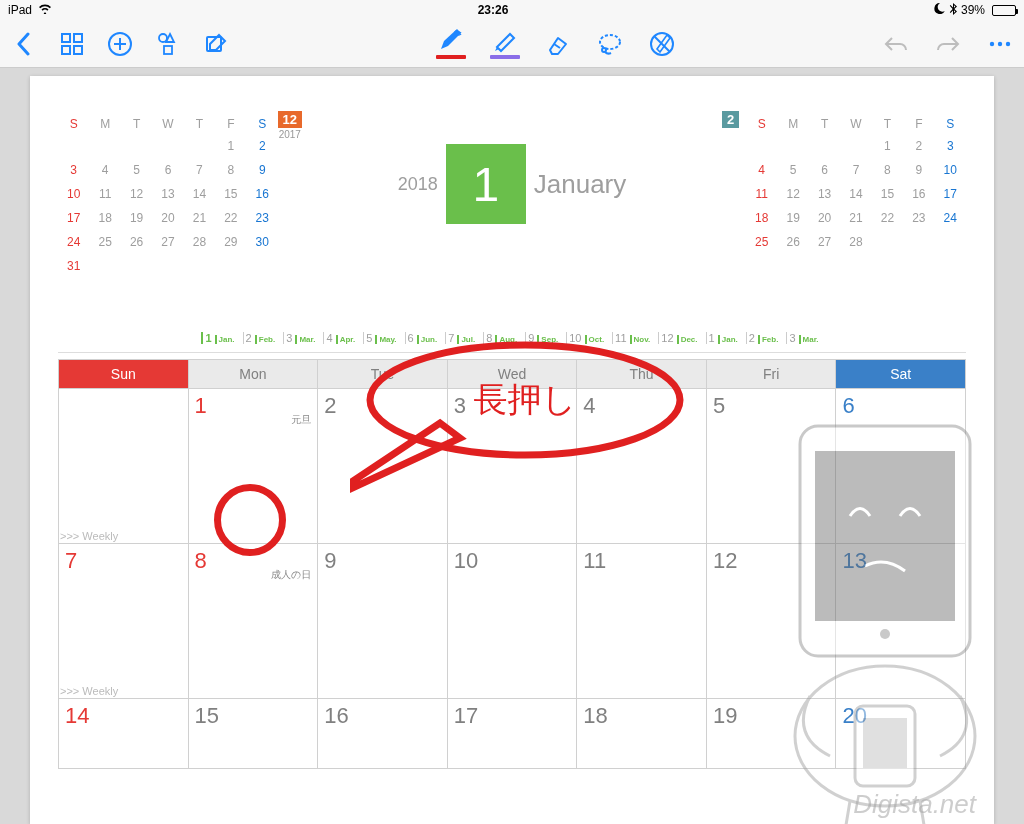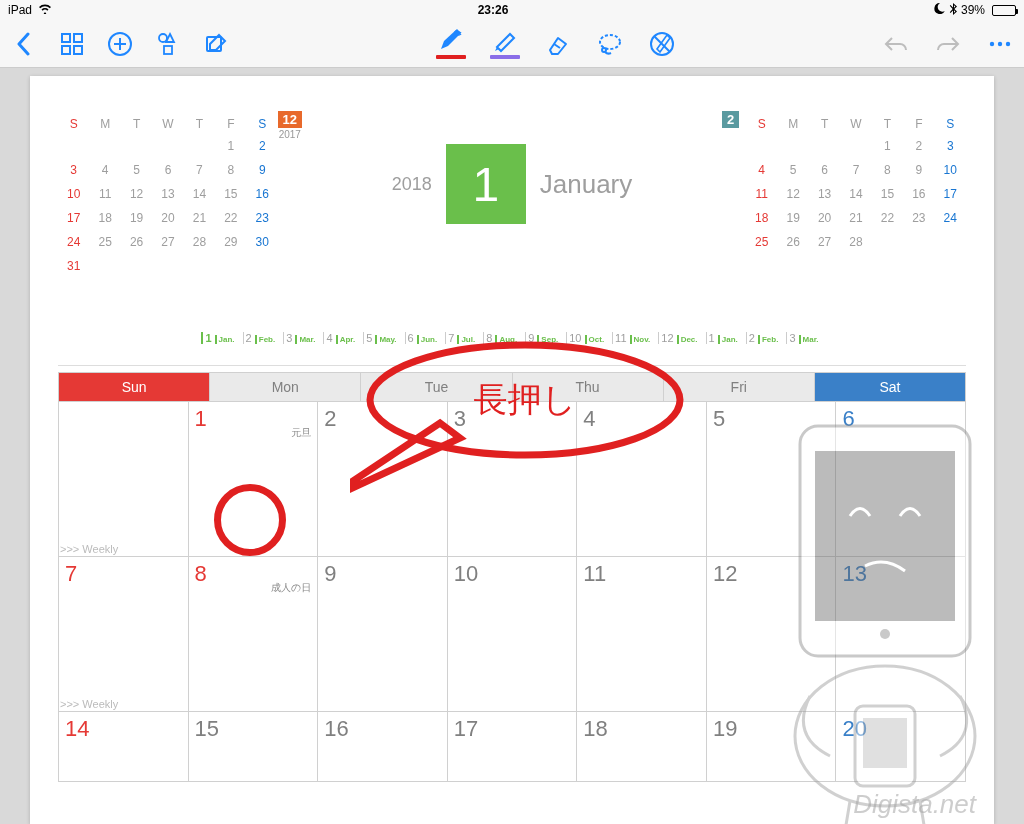--- a/index.html
+++ b/index.html
@@ -41,27 +41,27 @@
 .mini-badge.orange { background: #e8692b; }
 .mini-badge.teal { background: #5a9aa0; }
 .mini-year { font-size: 10px; color: #999; text-align: center; display: block; margin-top: 1px; }
 .mini-head-left { position: relative; }
 .mini-head-left .badge-wrap { position: absolute; right: -24px; top: -3px; text-align: center; }
 .mini-head-right { position: relative; }
 .mini-head-right .badge-wrap { position: absolute; left: -24px; top: -3px; }
 
 
 .big-month { flex: 1; display: flex; flex-direction: column; align-items: center; justify-content: center; margin-top: 30px; }
-.big-month-row { display: flex; align-items: center; gap: 14px; }
+.big-month-row { display: flex; align-items: center; gap: 8px; }
 .big-year { color: #9e9e9e; font-size: 18px; }
 .big-num { width: 80px; height: 80px; background: #6abf4b; color: #fff; font-size: 48px; display: flex; align-items: center; justify-content: center; font-weight: 300; }
 .big-name { color: #9e9e9e; font-size: 26px; }
 
 
-.month-strip { margin-top: 18px; font-size: 11px; color: #9e9e9e; display: flex; justify-content: center; gap: 4px; border-bottom: 1px solid #ddd; padding-bottom: 21px; }
+.month-strip { margin-top: 18px; font-size: 11px; color: #9e9e9e; display: flex; justify-content: center; gap: 4px; border-bottom: 1px solid #ddd; padding-bottom: 8px; }
 .month-strip span { padding: 0 2px; border-left: 1px solid #ccc; }
 .month-strip span:first-child { border-left: 2px solid #6abf4b; color: #6abf4b; font-weight: 600; }
 .month-strip .mlabel { font-size: 8px; }
 
 
 .cal-grid { margin-top: 6px; }
 .cal-head { display: flex; }
 .cal-head div { flex: 1; text-align: center; padding: 6px 0; background: #eaeaea; color: #808080; font-size: 14px; border: 1px solid #d0d0d0; border-left: none; }
 .cal-head div:first-child { border-left: 1px solid #d0d0d0; }
 .cal-head .sun-h { background: #e53935; color: #fff; }
@@ -387,20 +387,21 @@
         <span>1 <span class="mlabel">Jan.</span></span>
         <span>2 <span class="mlabel">Feb.</span></span>
         <span>3 <span class="mlabel">Mar.</span></span>
       </div>
 
     <div class="cal-grid">
       <div class="cal-head">
         <div class="sun-h">Sun</div>
         <div>Mon</div>
         <div>Tue</div>
+        <div>Wed</div>
         <div>Thu</div>
         <div>Fri</div>
         <div class="sat-h">Sat</div>
       </div>
       <div id="cal-body">
           <div class="cal-row">
             <div class="cal-cell"></div>
             <div class="cal-cell"><span class="num red">1</span><span class="note">元旦</span></div>
             <div class="cal-cell"><span class="num ">2</span></div>
             <div class="cal-cell"><span class="num ">3</span></div>

